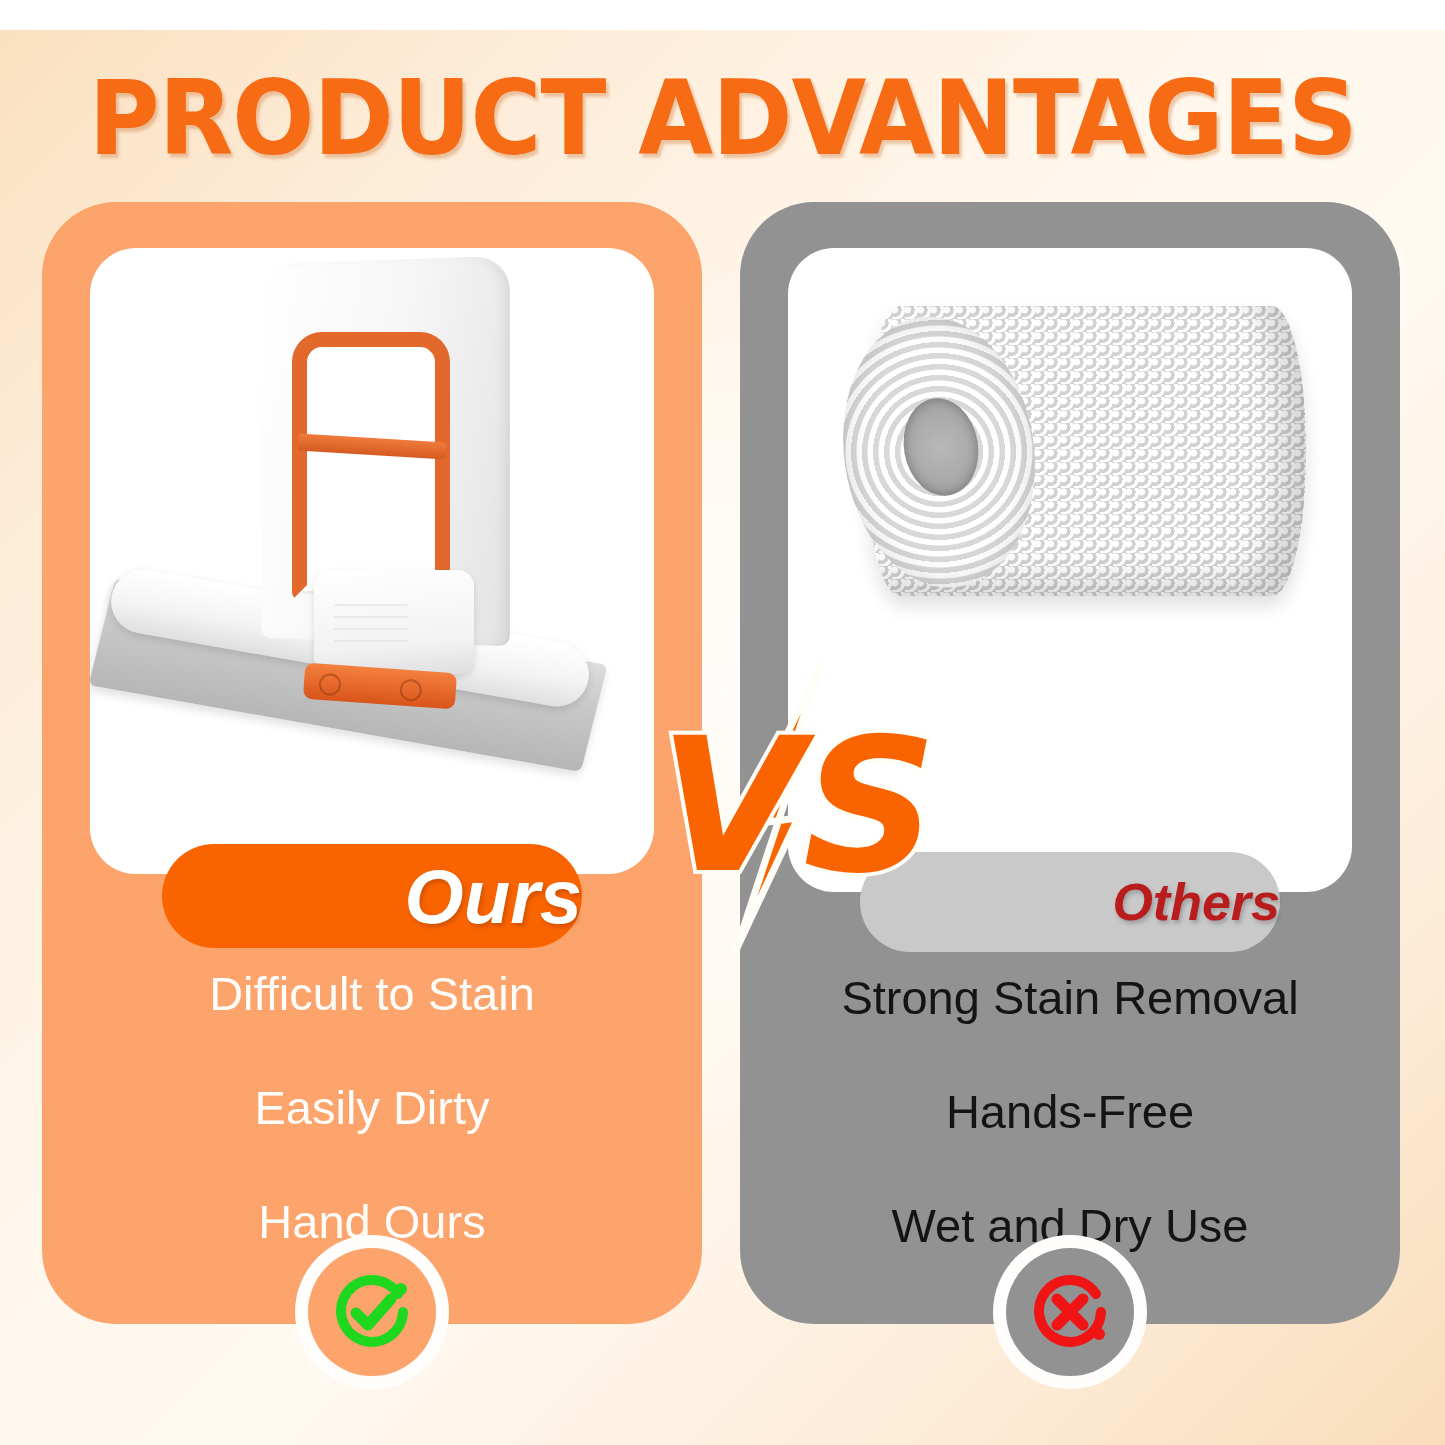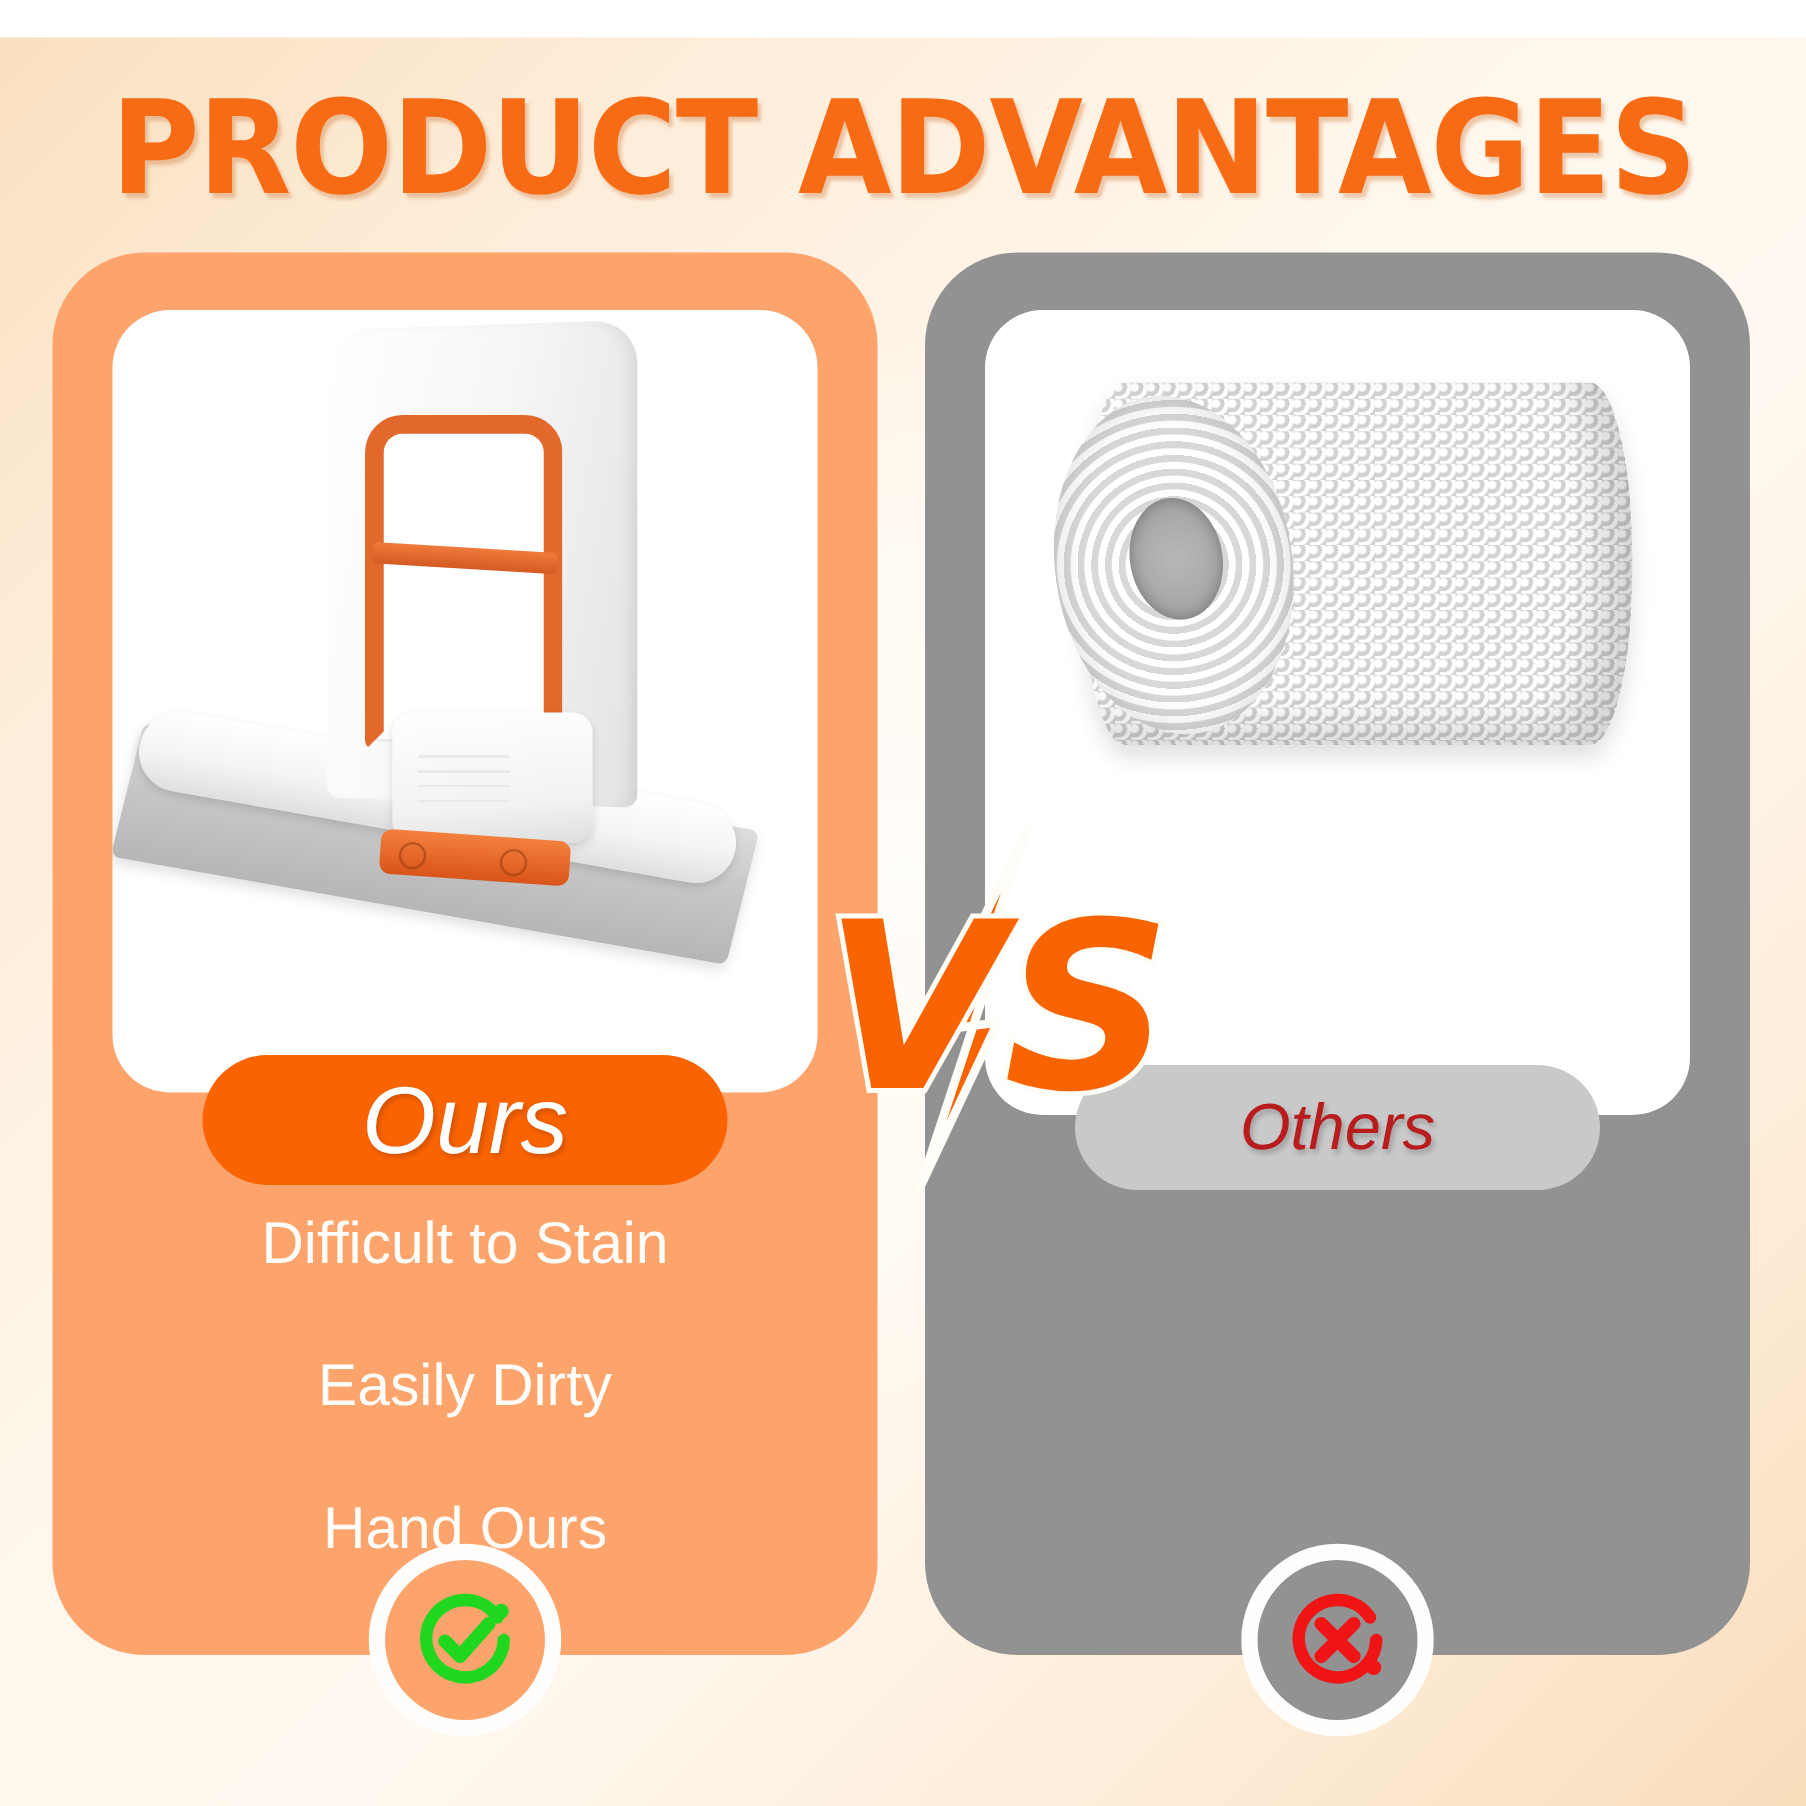--- a/index.html
+++ b/index.html
@@ -56,23 +56,23 @@
     overflow:hidden;
   }
   .card-others .photo { height:644px; }
 
   
   .pill {
     position:absolute;
     left:50%;
     transform:translateX(-50%);
     border-radius:60px;
-    display:flex; align-items:center; justify-content:center;
+    display:flex; align-items:center; justify-content:flex-end;
     font-style:italic;
-    font-weight:normal;
+    font-weight:bold;
     white-space:nowrap;
   }
   .pill-ours {
     top:642px;
     width:420px; height:104px;
     background:#FA6400;
     color:#ffffff;
     font-size:76px;
     text-shadow:2px 3px 4px rgba(120,40,0,0.30);
   }
@@ -272,20 +272,25 @@
     <div class="photo">
       <div class="tw tw-body"></div>
       <div class="tw tw-end"></div>
       <div class="tw tw-core"></div>
     </div>
 
     <div class="pill pill-others">
       <span>Others</span>
     </div>
 
+    <div class="features">
+      <div class="feature">Strong Stain Removal</div>
+      <div class="feature">Hands-Free</div>
+      <div class="feature">Wet and Dry Use</div>
+    </div>
 
     <div class="badge">
       <svg width="96" height="96" viewBox="0 0 96 96">
         <path d="M74 30 A31 31 0 1 0 79 48" fill="none" stroke="#F01414" stroke-width="10" stroke-linecap="round"></path>
         <circle cx="77" cy="70" r="6" fill="#F01414"></circle>
         <path d="M35 35 L61 61 M61 35 L35 61" fill="none" stroke="#F01414" stroke-width="11" stroke-linecap="round"></path>
       </svg>
     </div>
   </div>
 

